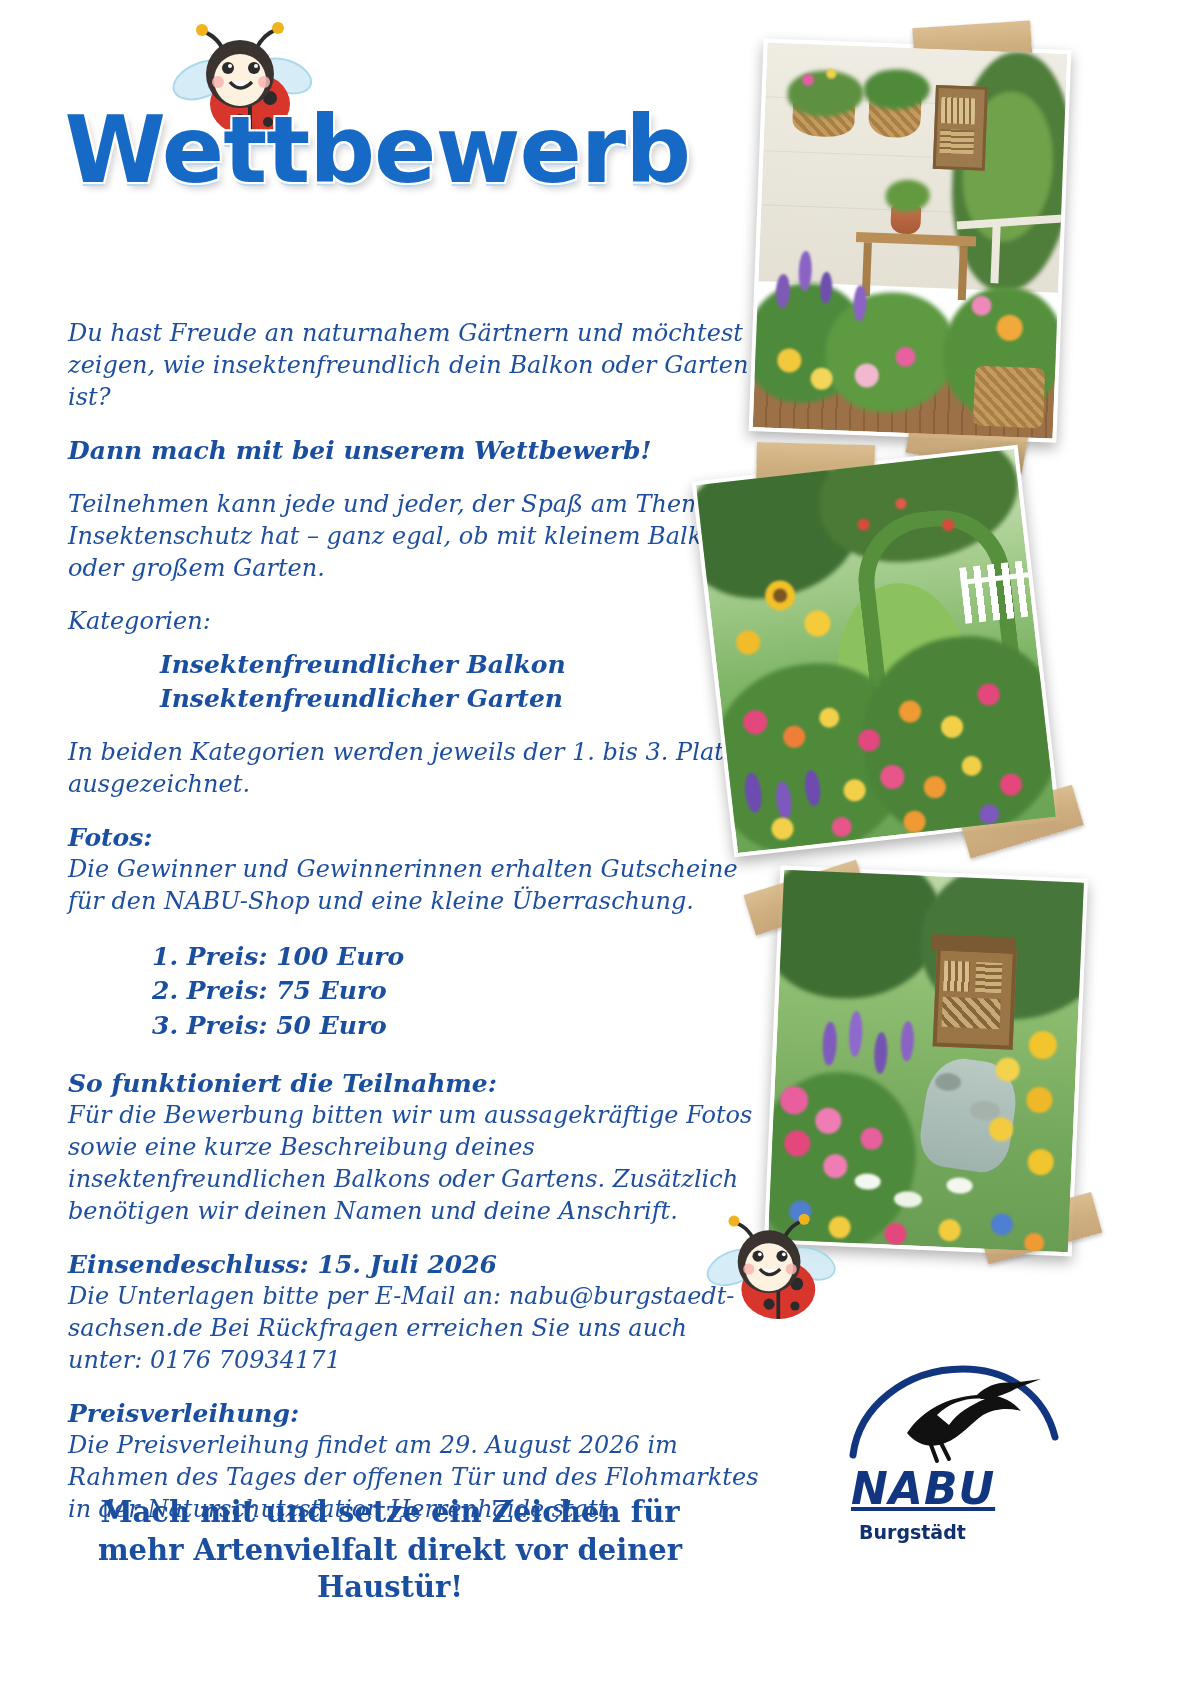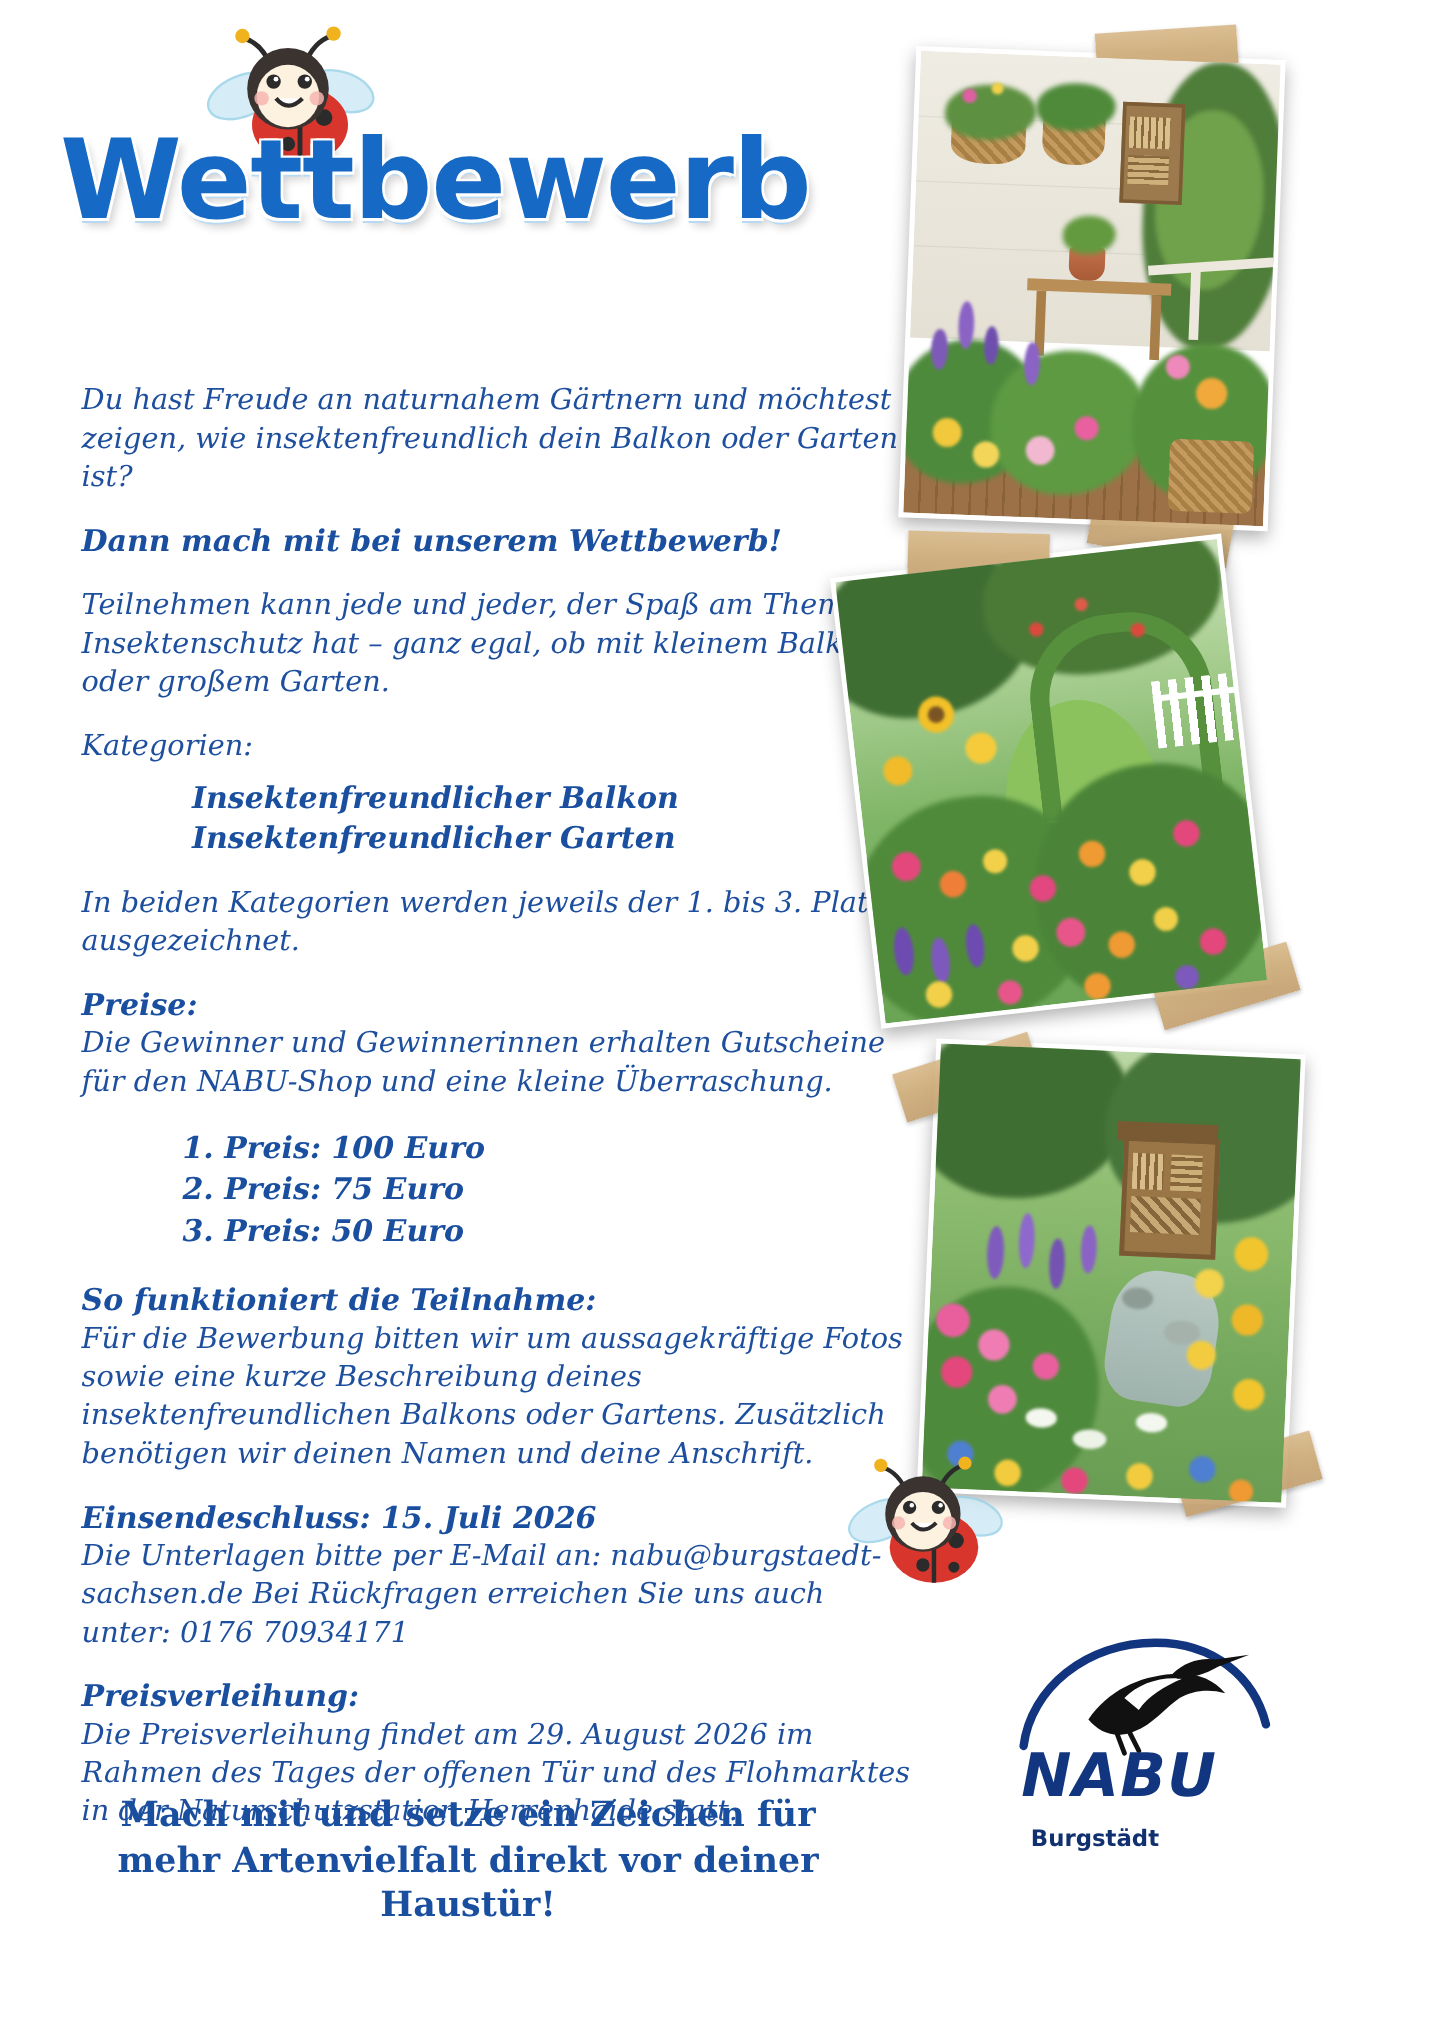--- a/index.html
+++ b/index.html
@@ -21,21 +21,21 @@
     position: absolute;
     inset: 0;
   }
 
   
   .title-wrap {
     position: absolute;
     left: 50px;
     top: 105px;
     width: 640px;
-    text-align: left;
+    text-align: right;
   }
   .title {
     font-family: "DejaVu Sans", sans-serif;
     font-weight: bold;
     font-size: 92px;
     line-height: 1.0;
     letter-spacing: -1px;
     color: #1669c4;
     text-shadow:
       -2px -2px 0 #ffffff,
@@ -255,27 +255,28 @@
     position: absolute;
     left: 845px;
     top: 1355px;
     width: 220px;
     height: 200px;
     color: #1a3b8f;
   }
   .nabu-word {
     position: absolute;
     left: 6px;
-    top: 96px;
+    top: 108px;
     font-family: "DejaVu Sans", sans-serif;
     font-weight: bold;
     font-style: italic;
-    font-size: 50px;
+    font-size: 44px;
     letter-spacing: 1px;
     color: #12357f;
+    text-decoration: underline;
   }
   .nabu-sub {
     position: absolute;
     left: 14px;
     top: 166px;
     font-family: "DejaVu Sans", sans-serif;
     font-weight: bold;
     font-size: 19px;
     color: #11306f;
   }
@@ -329,21 +330,21 @@
     <p class="p">Teilnehmen kann jede und jeder, der Spaß am Thema Insektenschutz hat – ganz egal, ob mit kleinem Balkon oder großem Garten.</p>
 
     <p class="p tight">Kategorien:</p>
     <div class="indent-list">
       <div class="li">Insektenfreundlicher Balkon</div>
       <div class="li">Insektenfreundlicher Garten</div>
     </div>
 
     <p class="p">In beiden Kategorien werden jeweils der 1. bis 3. Platz ausgezeichnet.</p>
 
-    <p class="heading">Preise:</p>
+    <p class="heading">Fotos:</p>
     <p class="p">Die Gewinner und Gewinnerinnen erhalten Gutscheine für den NABU-Shop und eine kleine Überraschung.</p>
     <div class="prize-list">
       <div class="li">1. Preis: 100 Euro</div>
       <div class="li">2. Preis: 75 Euro</div>
       <div class="li">3. Preis: 50 Euro</div>
     </div>
 
     <p class="heading">So funktioniert die Teilnahme:</p>
     <p class="p">Für die Bewerbung bitten wir um aussagekräftige Fotos sowie eine kurze Beschreibung deines insektenfreundlichen Balkons oder Gartens. Zusätzlich benötigen wir deinen Namen und deine Anschrift.</p>
 

